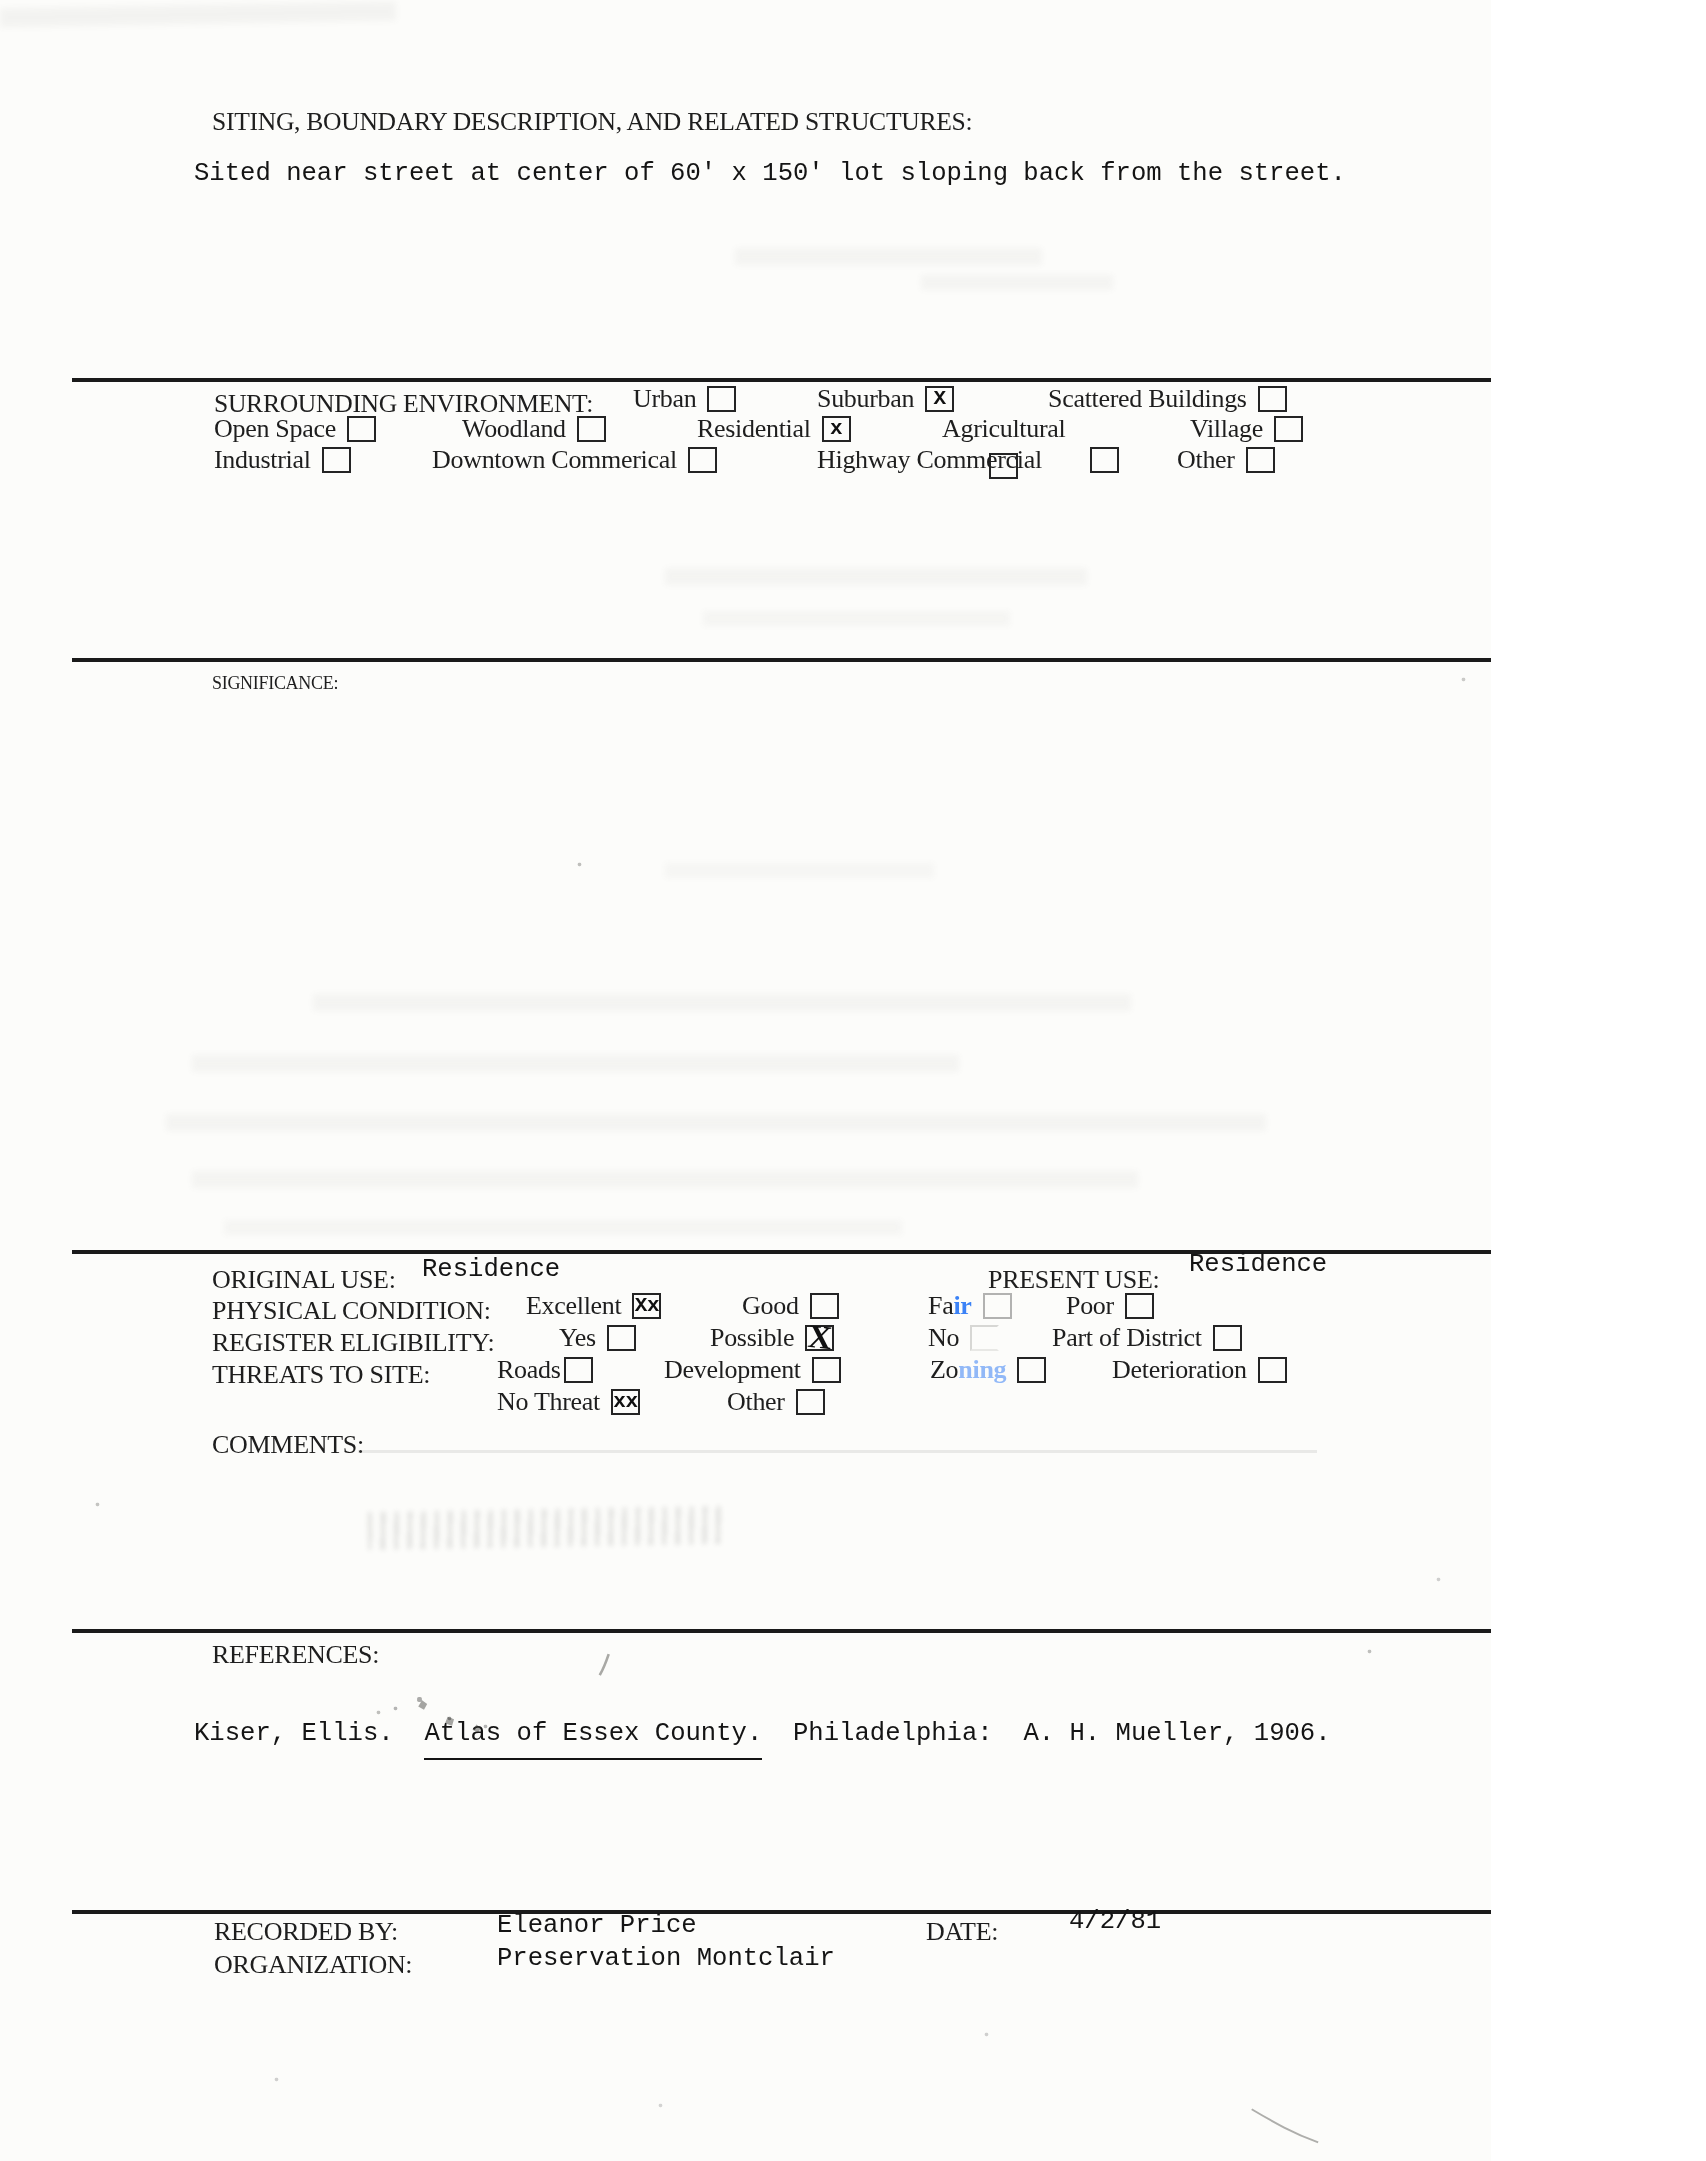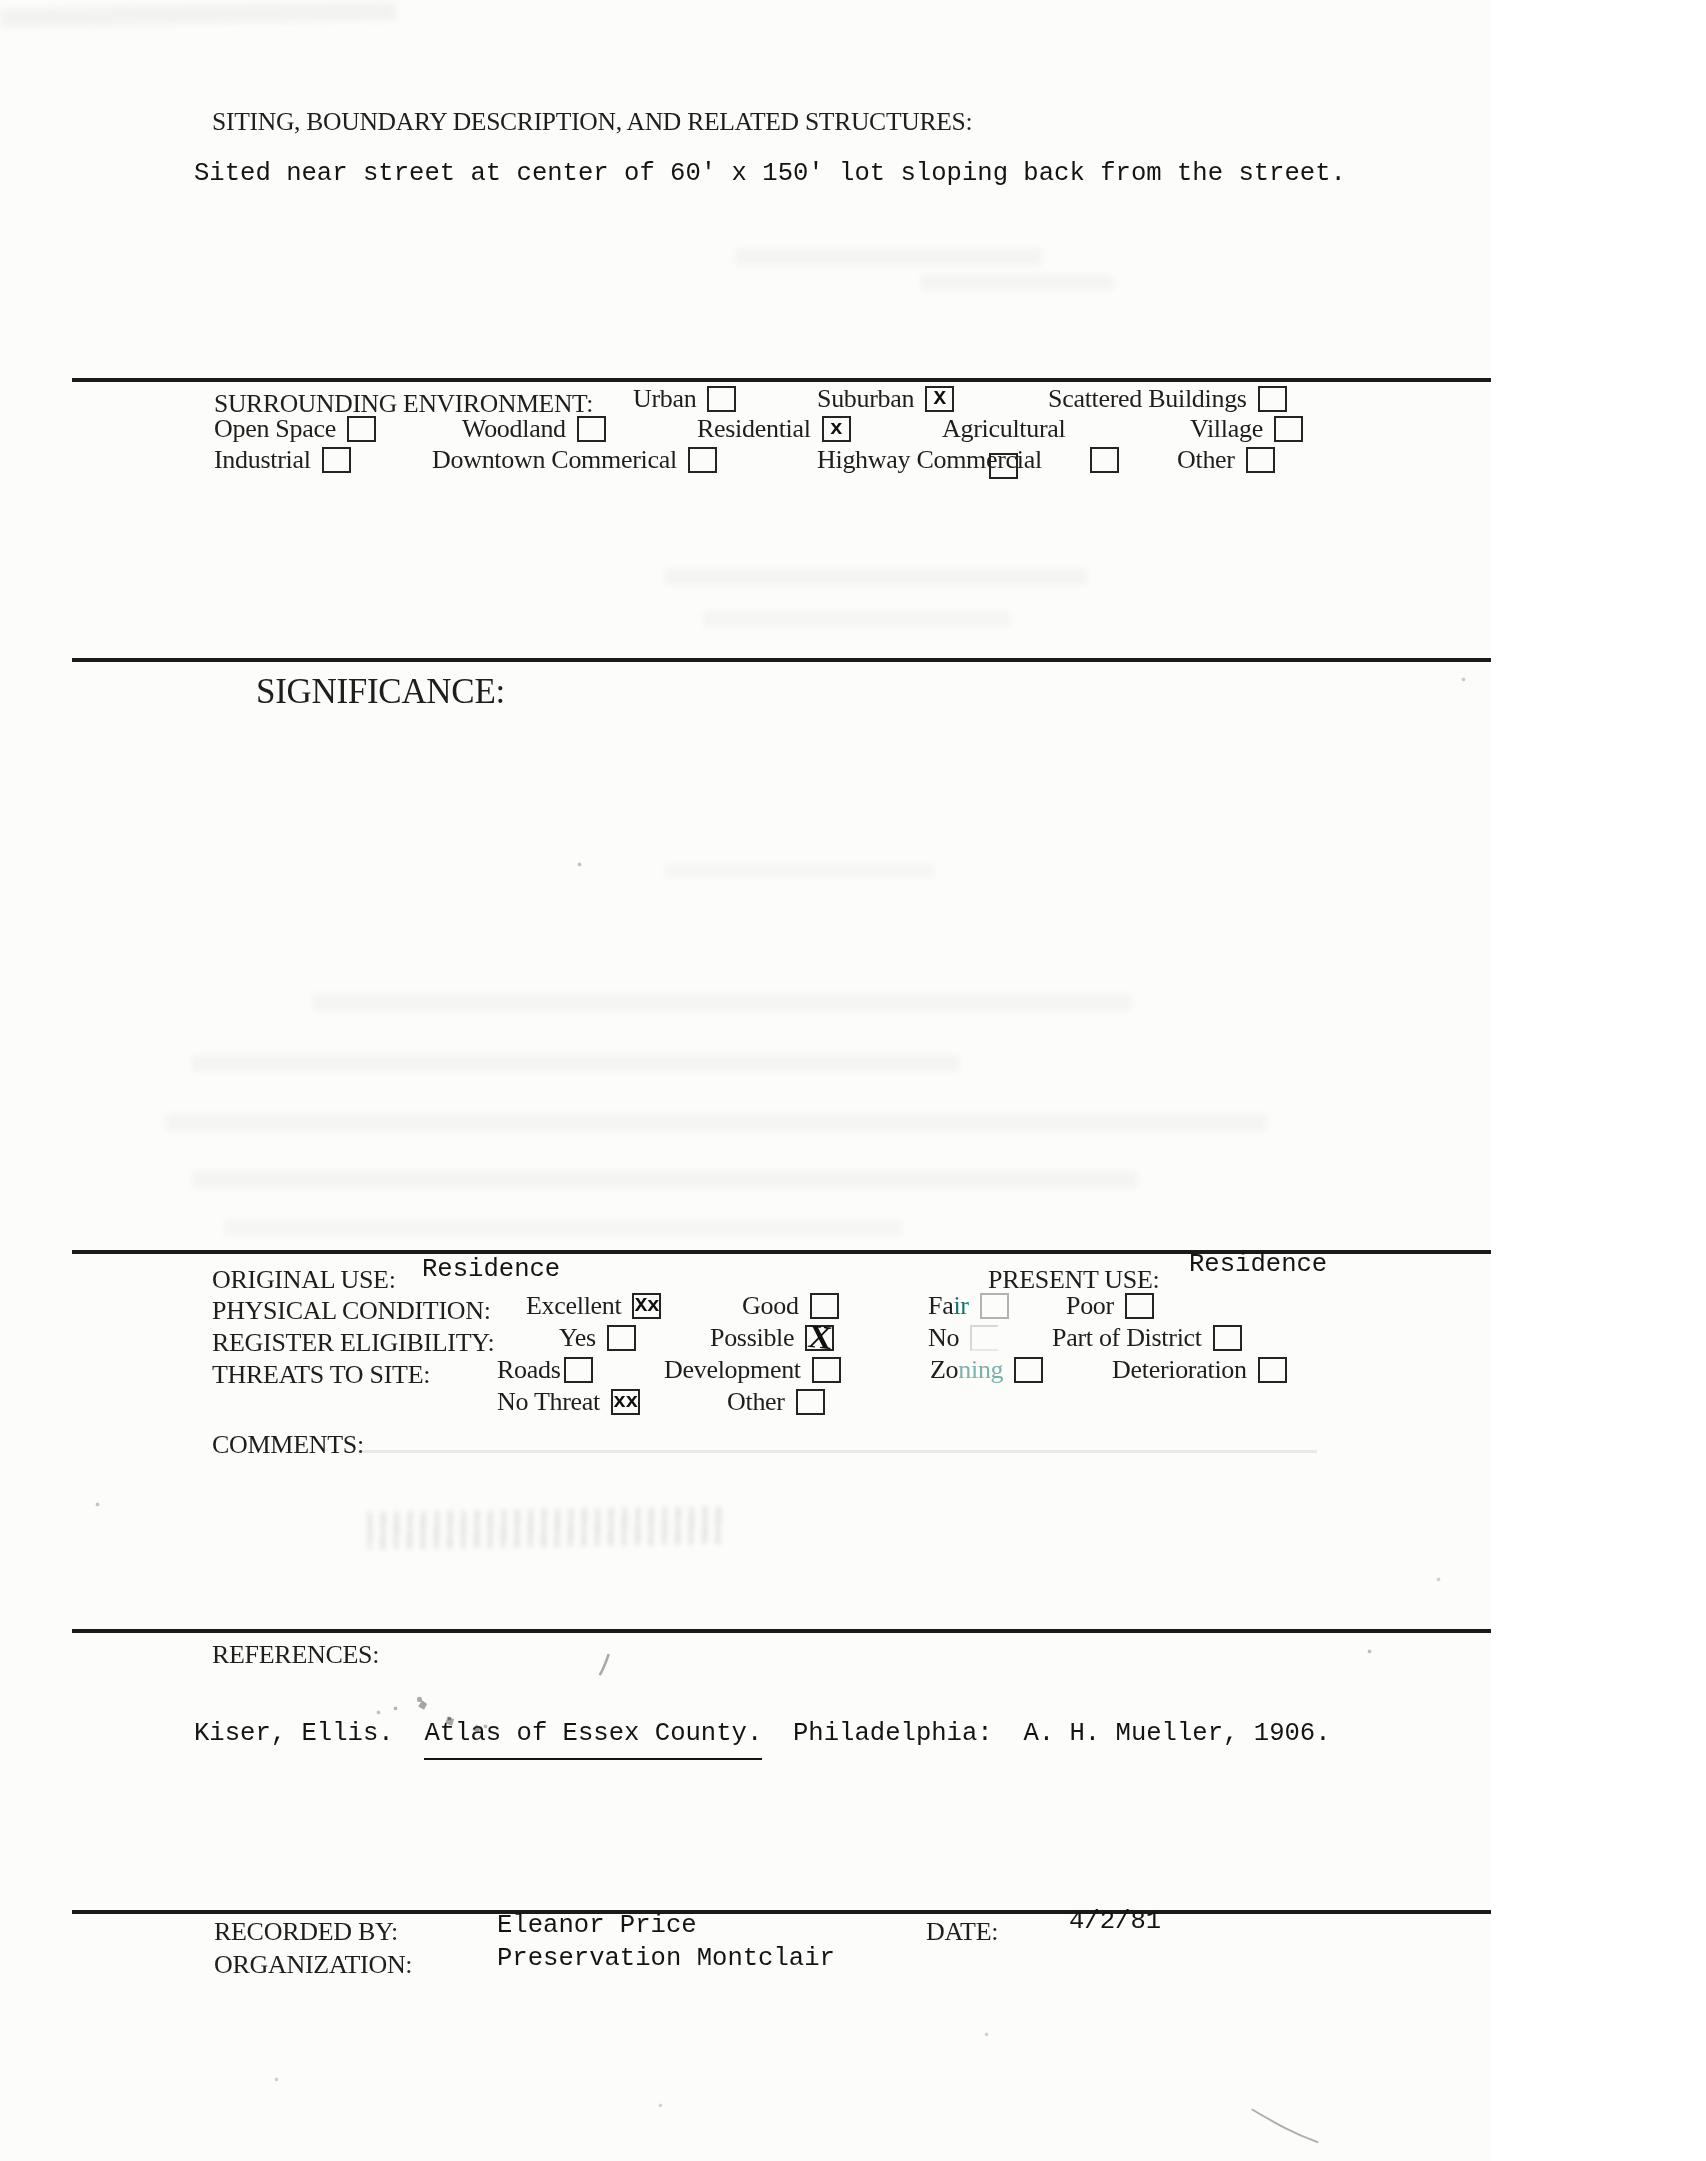--- a/index.html
+++ b/index.html
@@ -17,21 +17,21 @@
         letter-spacing:-0.3px;color:#1e1e1e;white-space:nowrap;line-height:1;}
   .box{display:inline-block;box-sizing:border-box;width:29px;height:26px;border:2.6px solid #242424;
        text-align:center;line-height:21px;font-family:"Liberation Mono","DejaVu Sans Mono",monospace;
        font-size:21px;font-weight:bold;color:#101010;overflow:visible;flex:0 0 auto;}
   .box .mark{display:inline-block;white-space:nowrap;}
   .box.hand{line-height:19px;}
   .box.hand .mark{font-family:"Liberation Serif",serif;font-size:33px;font-weight:700;
                   transform:rotate(6deg);position:relative;top:1.3px;}
   .box.faded{border-color:#9a9a98;opacity:.75;}
   .box.ghost{border-color:#cfcfcb;border-right-color:transparent;border-bottom-color:#e4e4e0;opacity:.8;}
-  .fadetxt{color:#0f766e;}
+  .fadetxt{color:#3b82f6;font-weight:bold;}
   .rule{position:absolute;height:3.8px;background:#1a1a1a;}
   .vline{position:absolute;width:2.6px;top:81px;height:1937px;transform:rotate(0.45deg);
          transform-origin:top center;
          background:repeating-linear-gradient(180deg,#181818 0 167px,rgba(24,24,24,.25) 167px 171px);}
   .ul{border-bottom:2.6px solid #141414;padding-bottom:10px;}
   .pagenum{position:absolute;font-family:"Liberation Serif",serif;font-weight:700;
            font-size:32px;color:#1c1c1c;filter:blur(0.4px);}
   
   .ghostbar{position:absolute;background:#6b6b66;filter:blur(3.2px);}
   .smudge{position:absolute;
@@ -106,21 +106,21 @@
     <span>Highway Commercial</span>
     <span class="box"><span class="mark"></span></span>
   </div>
   <div class="item" style="left:1177px;top:447px;">
     <span>Other</span>
     <span class="box"><span class="mark"></span></span>
   </div>
 
   <div class="rule" style="left:72px;top:658px;width:1440px;"></div>
 
-  <div class="lbl" style="left:212px;top:674px;font-size:35px;margin-left:44px;">SIGNIFICANCE:</div>
+  <div class="lbl" style="left:212px;top:674px;font-size:18px;">SIGNIFICANCE:</div>
 
   <div class="rule" style="left:72px;top:1250px;width:1440px;"></div>
 
   <div class="lbl" style="left:212px;top:1267px;">ORIGINAL USE:</div>
   <div class="typed" style="left:422px;top:1257px;">Residence</div>
   <div class="lbl" style="left:988px;top:1267px;">PRESENT USE:</div>
   <div class="typed" style="left:1189px;top:1252px;">Residence</div>
 
   <div class="lbl" style="left:212px;top:1298px;">PHYSICAL CONDITION:</div>
   <div class="item" style="left:526px;top:1293px;">

